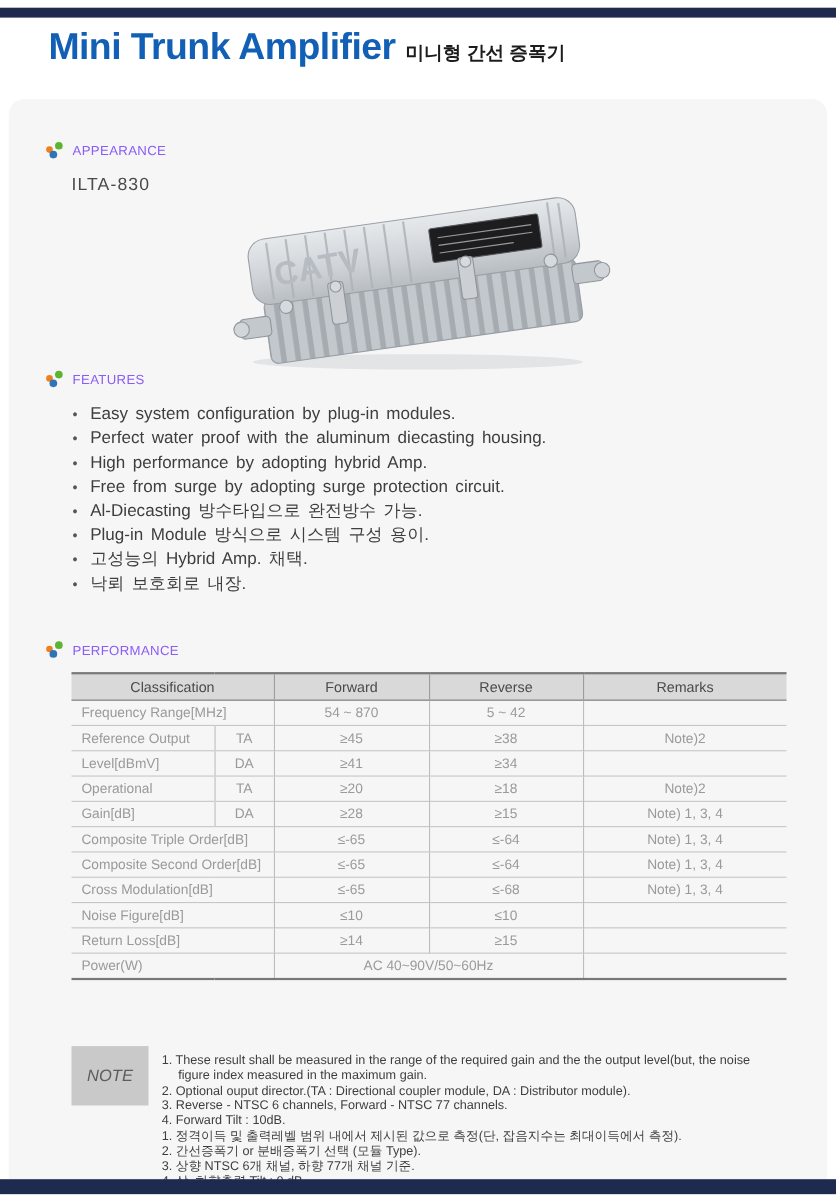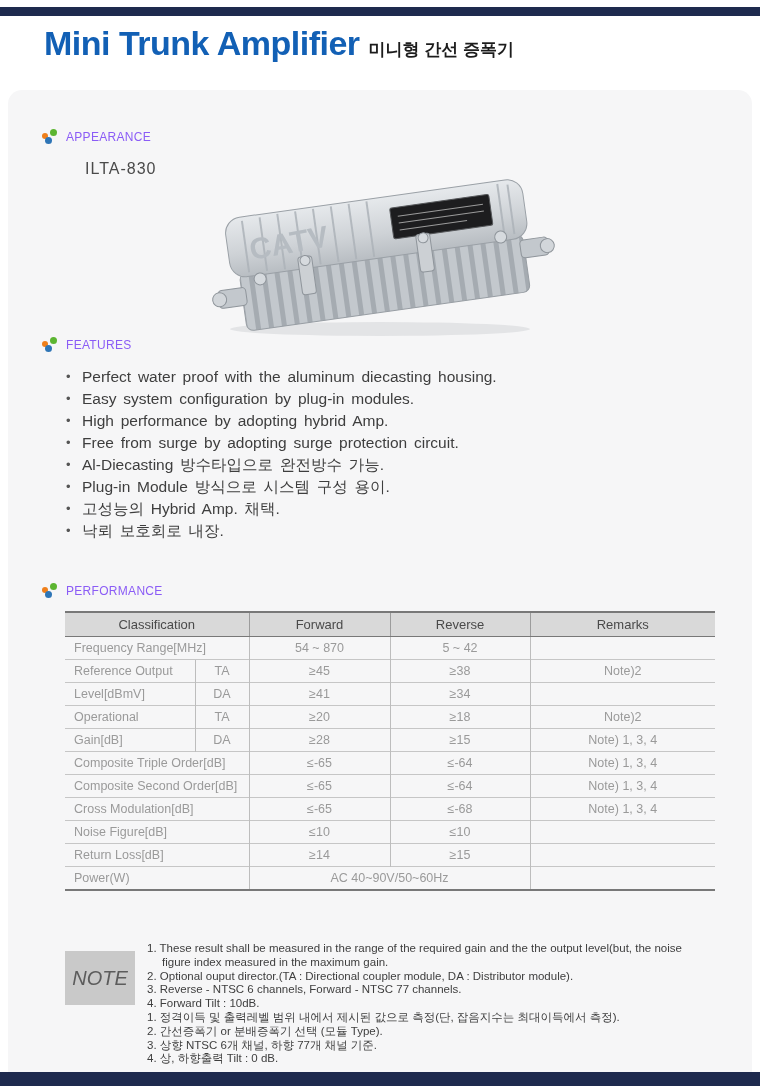--- a/index.html
+++ b/index.html
@@ -19,21 +19,21 @@
 
   .sec-head { position:absolute; display:flex; align-items:center; gap:8px; }
   .sec-title { font-size:12px; color:#8b5cf6; letter-spacing:0.3px; }
   .dots { position:relative; width:16px; height:17px; flex:0 0 16px; }
   .dots i { position:absolute; border-radius:50%; display:block; }
   .dots .d1 { width:6px; height:6px; left:0; top:5px; background:#ef7f1a; }
   .dots .d2 { width:7px; height:7px; left:8px; top:1px; background:#5cb531; }
   .dots .d3 { width:7px; height:7px; left:3px; top:9px; background:#2e75b6; }
 
   .sec-appearance { top:38px; left:34px; }
-  .model { position:absolute; top:70px; left:57px; font-size:16px; color:#4a4a4a; letter-spacing:1px;margin-left:20px; }
+  .model { position:absolute; top:70px; left:57px; font-size:16px; color:#4a4a4a; letter-spacing:1px; }
   .figure { position:absolute; top:80px; left:192px; width:360px; height:170px; }
 
   .sec-features { top:246px; left:34px; }
   .features-list { position:absolute; top:276px; left:58px; margin:0; padding:0; list-style:none; }
   .features-list li { font-size:15.5px; color:#3e3e3e; line-height:22px; word-spacing:2.5px;
                       padding-left:16px; position:relative; }
   .features-list li::before { content:"•"; position:absolute; left:0; top:0; color:#555; font-size:13px; }
 
   .sec-performance { top:492px; left:34px; }
   .table-wrap { position:absolute; top:521px; left:57px; }
@@ -43,22 +43,22 @@
                   padding:4px 2px; border-top:2px solid #787878; border-bottom:1px solid #787878; }
   table.perf th + th { border-left:1px solid #9c9c9c; }
   table.perf td { color:#9a9a9a; font-size:12.5px; text-align:center; padding:3px 4px;
                   line-height:16px; border-top:1px solid #c6c6c6; overflow:hidden; white-space:nowrap; }
   table.perf td + td { border-left:1px solid #bdbdbd; }
   table.perf .c-label { text-align:left; padding-left:9px; }
 
   .note-area { position:absolute; top:852px; left:57px; width:660px; display:flex; gap:12px; }
   .note-box { width:70px; height:54px; margin-top:9px; background:#c9c9c9; flex:0 0 70px;
               display:flex; align-items:center; justify-content:center;
-              font-style:italic; font-size:20px; color:#5c5c5c; }
-  .note-lines { width:565px; }
+              font-style:italic; font-size:15px; color:#5c5c5c; }
+  .note-lines { width:565px;margin-top:16px; }
   .note-line { font-size:11.5px; color:#3e3e3e; line-height:13.8px;
                padding-left:15px; text-indent:-15px; }
 </style>
 </head>
 <body>
 
 <div class="page">
 
   <div class="accent-bar top"></div>
 
@@ -128,22 +128,22 @@
 
     <div class="sec-head sec-features">
       <span class="dots">
           <i class="d1"></i>
           <i class="d2"></i>
           <i class="d3"></i>
         </span>
       <span class="sec-title">FEATURES</span>
     </div>
     <ul class="features-list">
+        <li>Easy system configuration by plug-in modules.</li>
         <li>Perfect water proof with the aluminum diecasting housing.</li>
-        <li>Easy system configuration by plug-in modules.</li>
         <li>High performance by adopting hybrid Amp.</li>
         <li>Free from surge by adopting surge protection circuit.</li>
         <li>Al-Diecasting 방수타입으로 완전방수 가능.</li>
         <li>Plug-in Module 방식으로 시스템 구성 용이.</li>
         <li>고성능의 Hybrid Amp. 채택.</li>
         <li>낙뢰 보호회로 내장.</li>
       </ul>
 
     <div class="sec-head sec-performance">
       <span class="dots">

